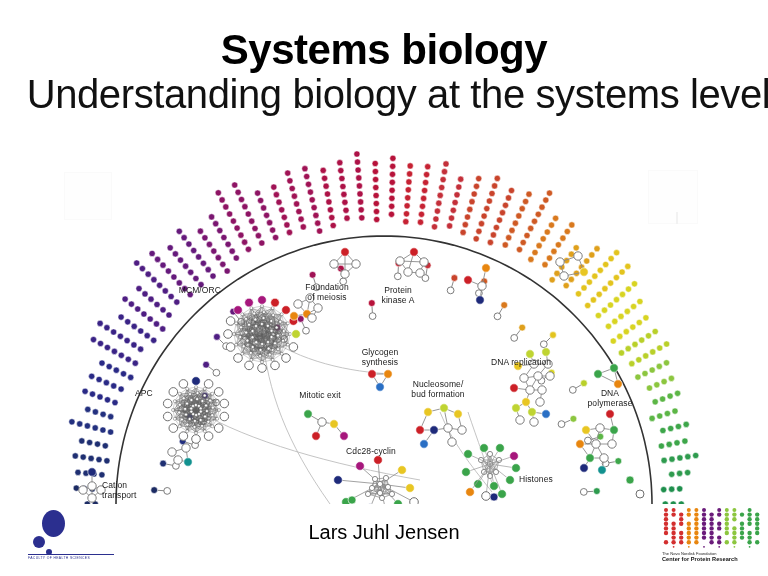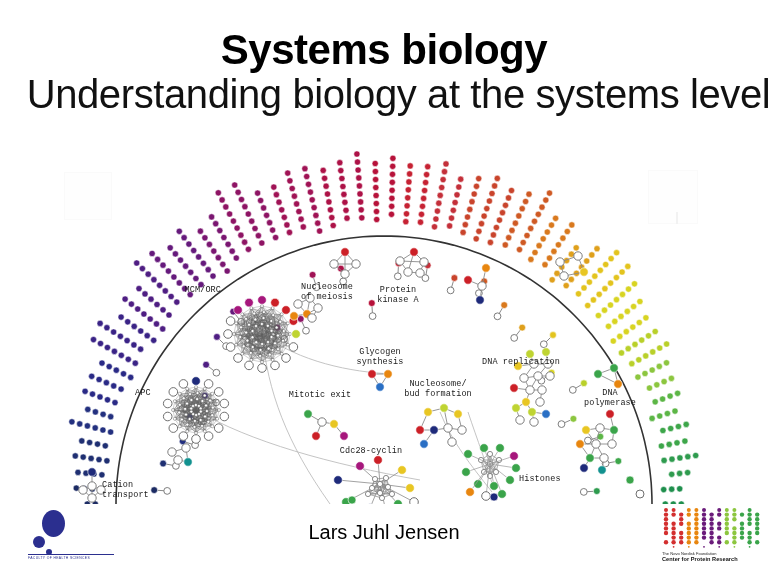--- a/index.html
+++ b/index.html
@@ -37,21 +37,21 @@
   .ph-box{
     position:absolute;border:1px solid #fafafa;background:#fefefe;
   }
   #ph-left{left:64px;top:60px;width:46px;height:46px;}
   #ph-right{left:648px;top:58px;width:48px;height:52px;}
   #ph-right-tick{position:absolute;left:676px;top:100px;width:2px;height:12px;background:#f2f2f2;}
 
   
   .clabel{
     position:absolute;
-    font-family:Liberation Mono, monospace;
+    font-family:Liberation Sans, sans-serif;
     font-size:8.5px;color:#1a1a1a;
     line-height:10px;text-align:center;
     white-space:pre-line;
     letter-spacing:0.1px;
   }
 
   
   #author{
     position:absolute;left:0;top:522px;width:768px;
     text-align:center;font-size:20px;color:#000;line-height:1;
@@ -1985,21 +1985,21 @@
           <circle cx="92.0" cy="386.0" r="4.2" fill="#ffffff" stroke="#7d7d7d" stroke-width="1"></circle>
         </g>
         <circle cx="494" cy="385" r="4" fill="#1e2a7a" stroke="#ffffff" stroke-width="0.6"></circle>
         <circle cx="630" cy="368" r="4" fill="#3aa44a" stroke="#ffffff" stroke-width="0.6"></circle>
         <circle cx="640" cy="382" r="4" fill="#ffffff" stroke="#6f6f6f" stroke-width="1"></circle>
         <circle cx="352" cy="388" r="4" fill="#3aa44a" stroke="#ffffff" stroke-width="0.6"></circle>
       </svg>
 
     <div id="labels-layer">
         <div class="clabel" style="top: 173px; left: 141px; width: 80px; text-align: right;">MCM/ORC</div>
-        <div class="clabel" style="top: 170px; left: 282px; width: 90px; text-align: center;">Nucleosome
+        <div class="clabel" style="top: 170px; left: 282px; width: 90px; text-align: center;">Foundation
 of meiosis</div>
         <div class="clabel" style="top: 173px; left: 353px; width: 90px; text-align: center;">Protein
 kinase A</div>
         <div class="clabel" style="top: 235px; left: 335px; width: 90px; text-align: center;">Glycogen
 synthesis</div>
         <div class="clabel" style="top: 278px; left: 275px; width: 90px; text-align: center;">Mitotic exit</div>
         <div class="clabel" style="top: 276px; left: 135px; width: 90px; text-align: left;">APC</div>
         <div class="clabel" style="top: 334px; left: 326px; width: 90px; text-align: center;">Cdc28-cyclin</div>
         <div class="clabel" style="top: 267px; left: 393px; width: 90px; text-align: center;">Nucleosome/
 bud formation</div>

